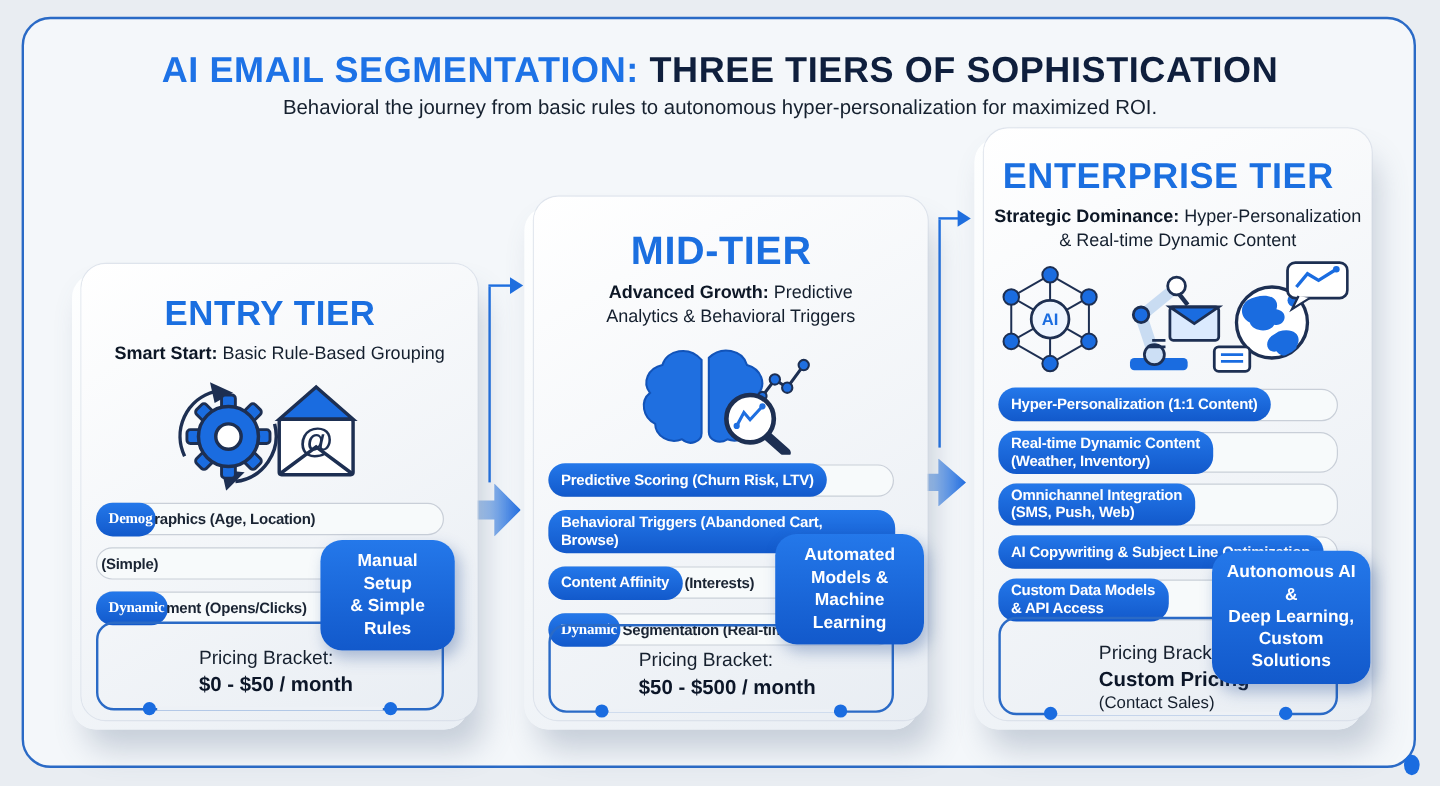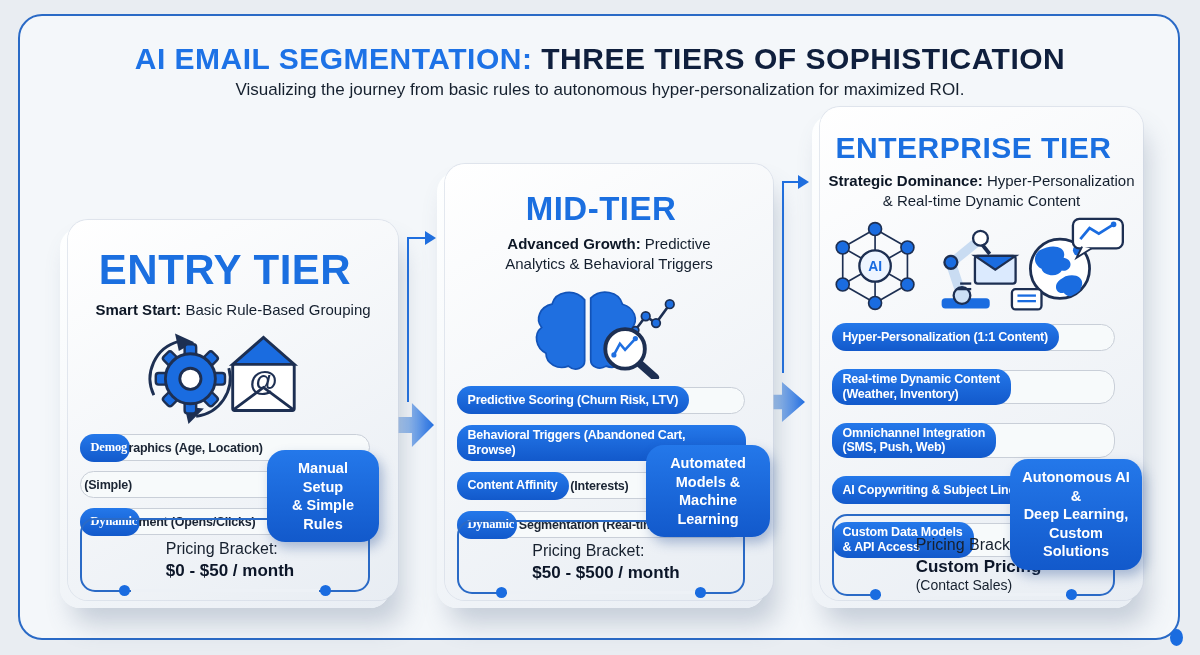--- a/index.html
+++ b/index.html
@@ -23,37 +23,37 @@
           background:linear-gradient(150deg,#feffff 0%,#f3f6f9 55%,#e9eef4 100%);
           box-shadow:12px 16px 26px rgba(90,110,140,.30); }
   .card::before { content:""; position:absolute; inset:0; border-radius:20px; z-index:-1;
           transform:translate(8px,-8px); background:linear-gradient(150deg,#ffffff,#e8edf3);
           box-shadow:0 0 0 1px rgba(205,214,226,.55); }
   #card-entry { left:60px;  top:228px; width:330px; height:380px; }
   #card-mid   { left:437px; top:172px; width:328px; height:436px; }
   #card-ent   { left:812px; top:115px; width:323px; height:493px; }
 
   .tier-title { text-align:center; font-weight:800; color:#1b6fe0; letter-spacing:.5px; }
-  #card-entry .tier-title { font-size:42px; padding-top:18px; }
+  #card-entry .tier-title { font-size:29px; padding-top:18px; }
   #card-mid   .tier-title { font-size:33px; padding-top:18px; }
   #card-ent   .tier-title { font-size:30px; padding-top:16px; }
 
   .tagline { text-align:center; font-size:15px; color:#141f2e; margin-top:6px; line-height:1.35;margin-left:16px; }
   .tagline .tl-bold { font-weight:800; color:#0d1726; }
   .tagline .tl-rest { white-space:pre-line; }
 
   .icon-wrap { display:flex; justify-content:center; align-items:center; }
   #card-entry .icon-wrap { height:104px; margin-top:2px; }
   #card-mid   .icon-wrap { height:102px; margin-top:4px; }
   #card-ent   .icon-wrap { height:104px; margin-top:2px; }
 
   .features { display:flex; flex-direction:column; margin:6px 20px 0 20px; }
   #card-entry .features { gap:10px; margin-top:8px; }
   #card-mid   .features { gap:12px; }
-  #card-ent   .features { gap:19px; }
+  #card-ent   .features { gap:9px; }
 
   .feat { display:flex; align-items:stretch; background:#f7fafb; border:1.5px solid #c9cfd8;
           border-radius:15px; min-height:27px; position:relative; }
   .feat .pill { display:flex; align-items:center; margin:-1.5px; border-radius:15px;
           background:linear-gradient(180deg,#2478ea,#1259cb); color:#fff; font-weight:bold;
           font-size:12.5px; letter-spacing:-.2px; padding:3px 11px; white-space:pre-line;
           line-height:1.18; }
   .feat .rest { display:flex; align-items:center; font-weight:bold; font-size:12.5px;
           letter-spacing:-.2px; color:#1a2433; white-space:pre; }
   .feat.cut .pill { padding-right:3px;font-family:Liberation Serif, serif; }
@@ -102,21 +102,21 @@
 </head>
 <body>
 
 <div id="stage">
   <div id="frame"></div>
   <div class="frame-dot"></div>
 
   <div class="main-title">
     <span class="accent">AI EMAIL SEGMENTATION:</span><span class="rest"> THREE TIERS OF SOPHISTICATION</span>
   </div>
-  <div class="subtitle">Visualizing the journey from basic rules to autonomous hyper-personalization for maximized ROI.</div>
+  <div class="subtitle">Behavioral the journey from basic rules to autonomous hyper-personalization for maximized ROI.</div>
 
   <div class="thin-line" id="conn-l-v"></div>
   <div class="thin-line" id="conn-l-h"></div>
   <div class="tri-right" id="conn-l-a"></div>
   <div class="thin-line" id="conn-r-v"></div>
   <div class="thin-line" id="conn-r-h"></div>
   <div class="tri-right" id="conn-r-a"></div>
   <div class="flow-arrow" id="flow-l"></div>
   <div class="flow-arrow" id="flow-r"></div>
 

